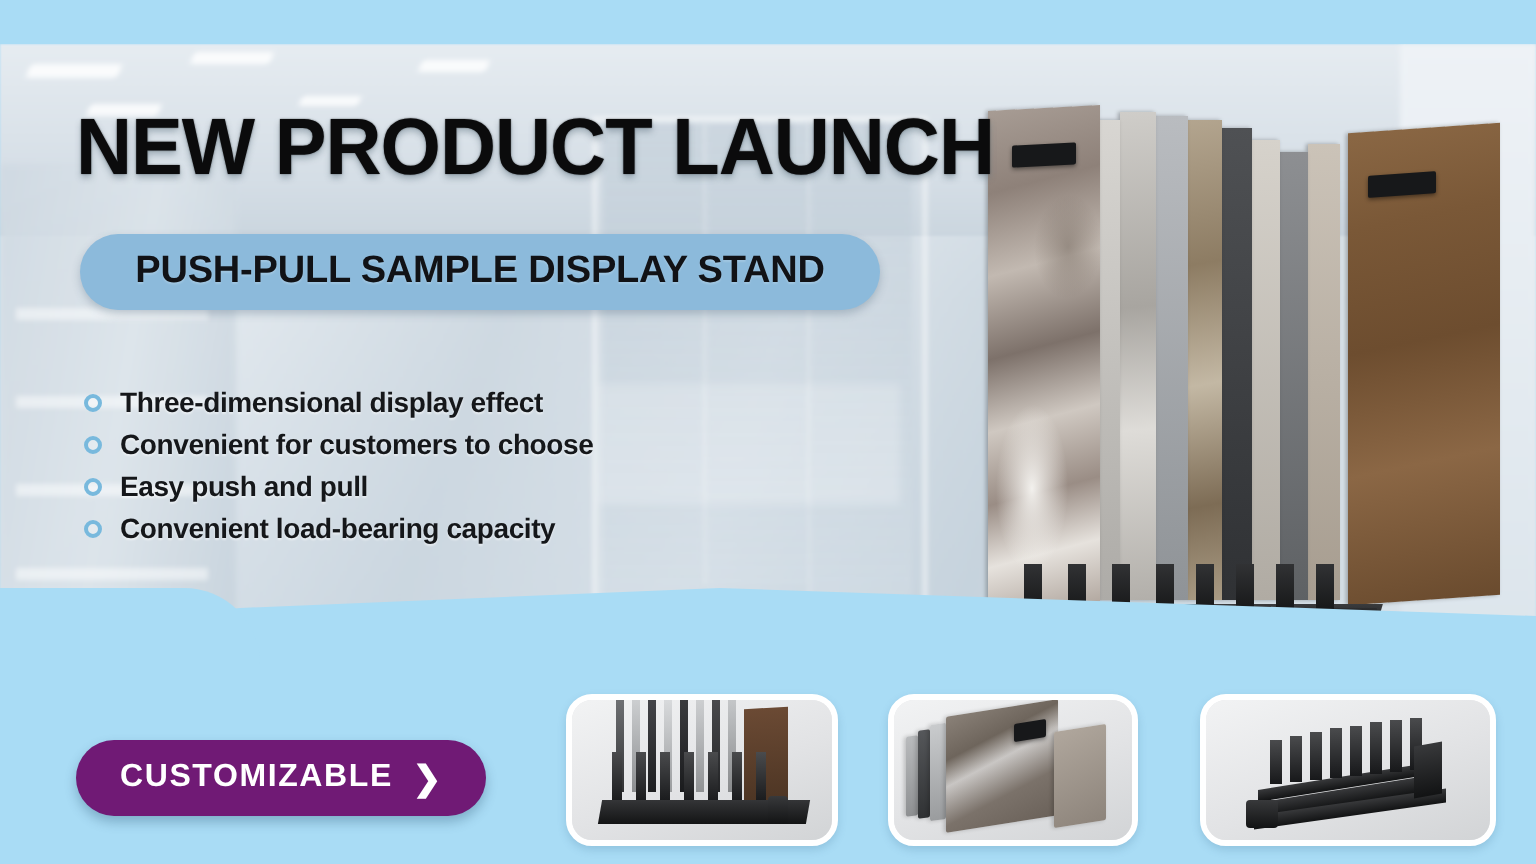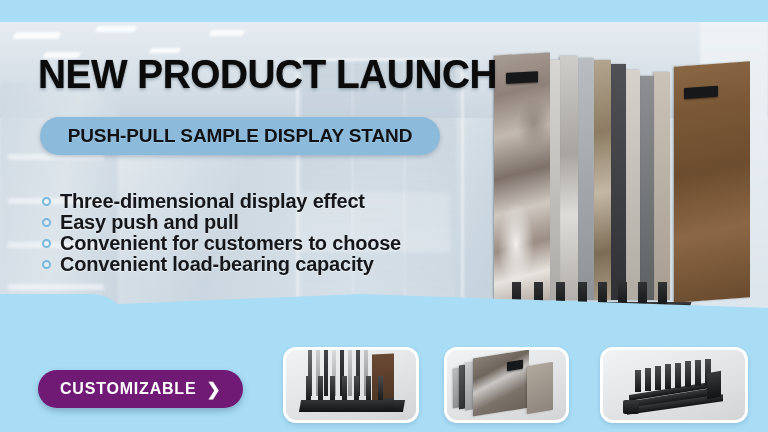--- a/index.html
+++ b/index.html
@@ -115,21 +115,21 @@
     position:absolute; left:42px; top:169px;
     display:flex; flex-direction:column; gap:1px;
   }
   .feature-row { display:flex; align-items:center; height:20px; }
   .bullet-ring {
     width:9px; height:9px; border-radius:50%;
     border:2px solid #78b9dd; margin-right:9px; flex:none;
     background:rgba(255,255,255,.25);
   }
   .feature-text {
-    font-size:20px; font-weight:bold; color:#15171a;
+    font-size:14px; font-weight:bold; color:#15171a;
     letter-spacing:-0.2px; white-space:nowrap;
     text-shadow:0 1px 1px rgba(255,255,255,.5);
   }
 
   
   .cta {
     position:absolute; left:38px; top:348px;
     height:38px; padding:0 22px;
     background:#701a75; border-radius:19px;
     display:flex; align-items:center; gap:10px;
@@ -313,25 +313,25 @@
     <span class="subtitle-text">PUSH-PULL SAMPLE DISPLAY STAND</span>
   </div>
 
   <div class="features">
     <div class="feature-row">
       <span class="bullet-ring"></span>
       <span class="feature-text">Three-dimensional display effect</span>
     </div>
     <div class="feature-row">
       <span class="bullet-ring"></span>
-      <span class="feature-text">Easy push and pull</span>
+      <span class="feature-text">Convenient for customers to choose</span>
     </div>
     <div class="feature-row">
       <span class="bullet-ring"></span>
-      <span class="feature-text">Convenient for customers to choose</span>
+      <span class="feature-text">Easy push and pull</span>
     </div>
     <div class="feature-row">
       <span class="bullet-ring"></span>
       <span class="feature-text">Convenient load-bearing capacity</span>
     </div>
   </div>
 
   <div class="cta">
     <span class="cta-label">CUSTOMIZABLE</span>
     <span class="cta-arrow">❯</span>

